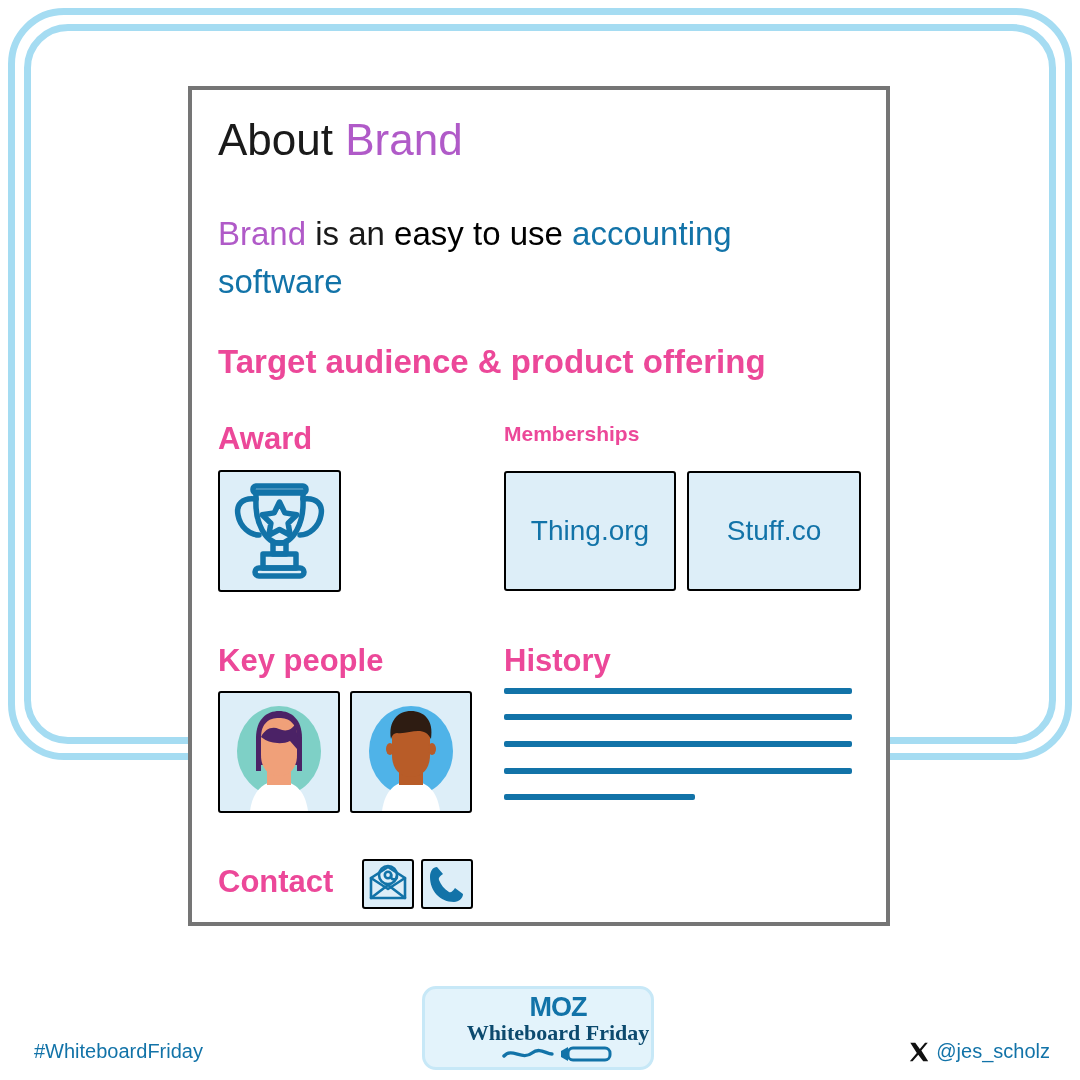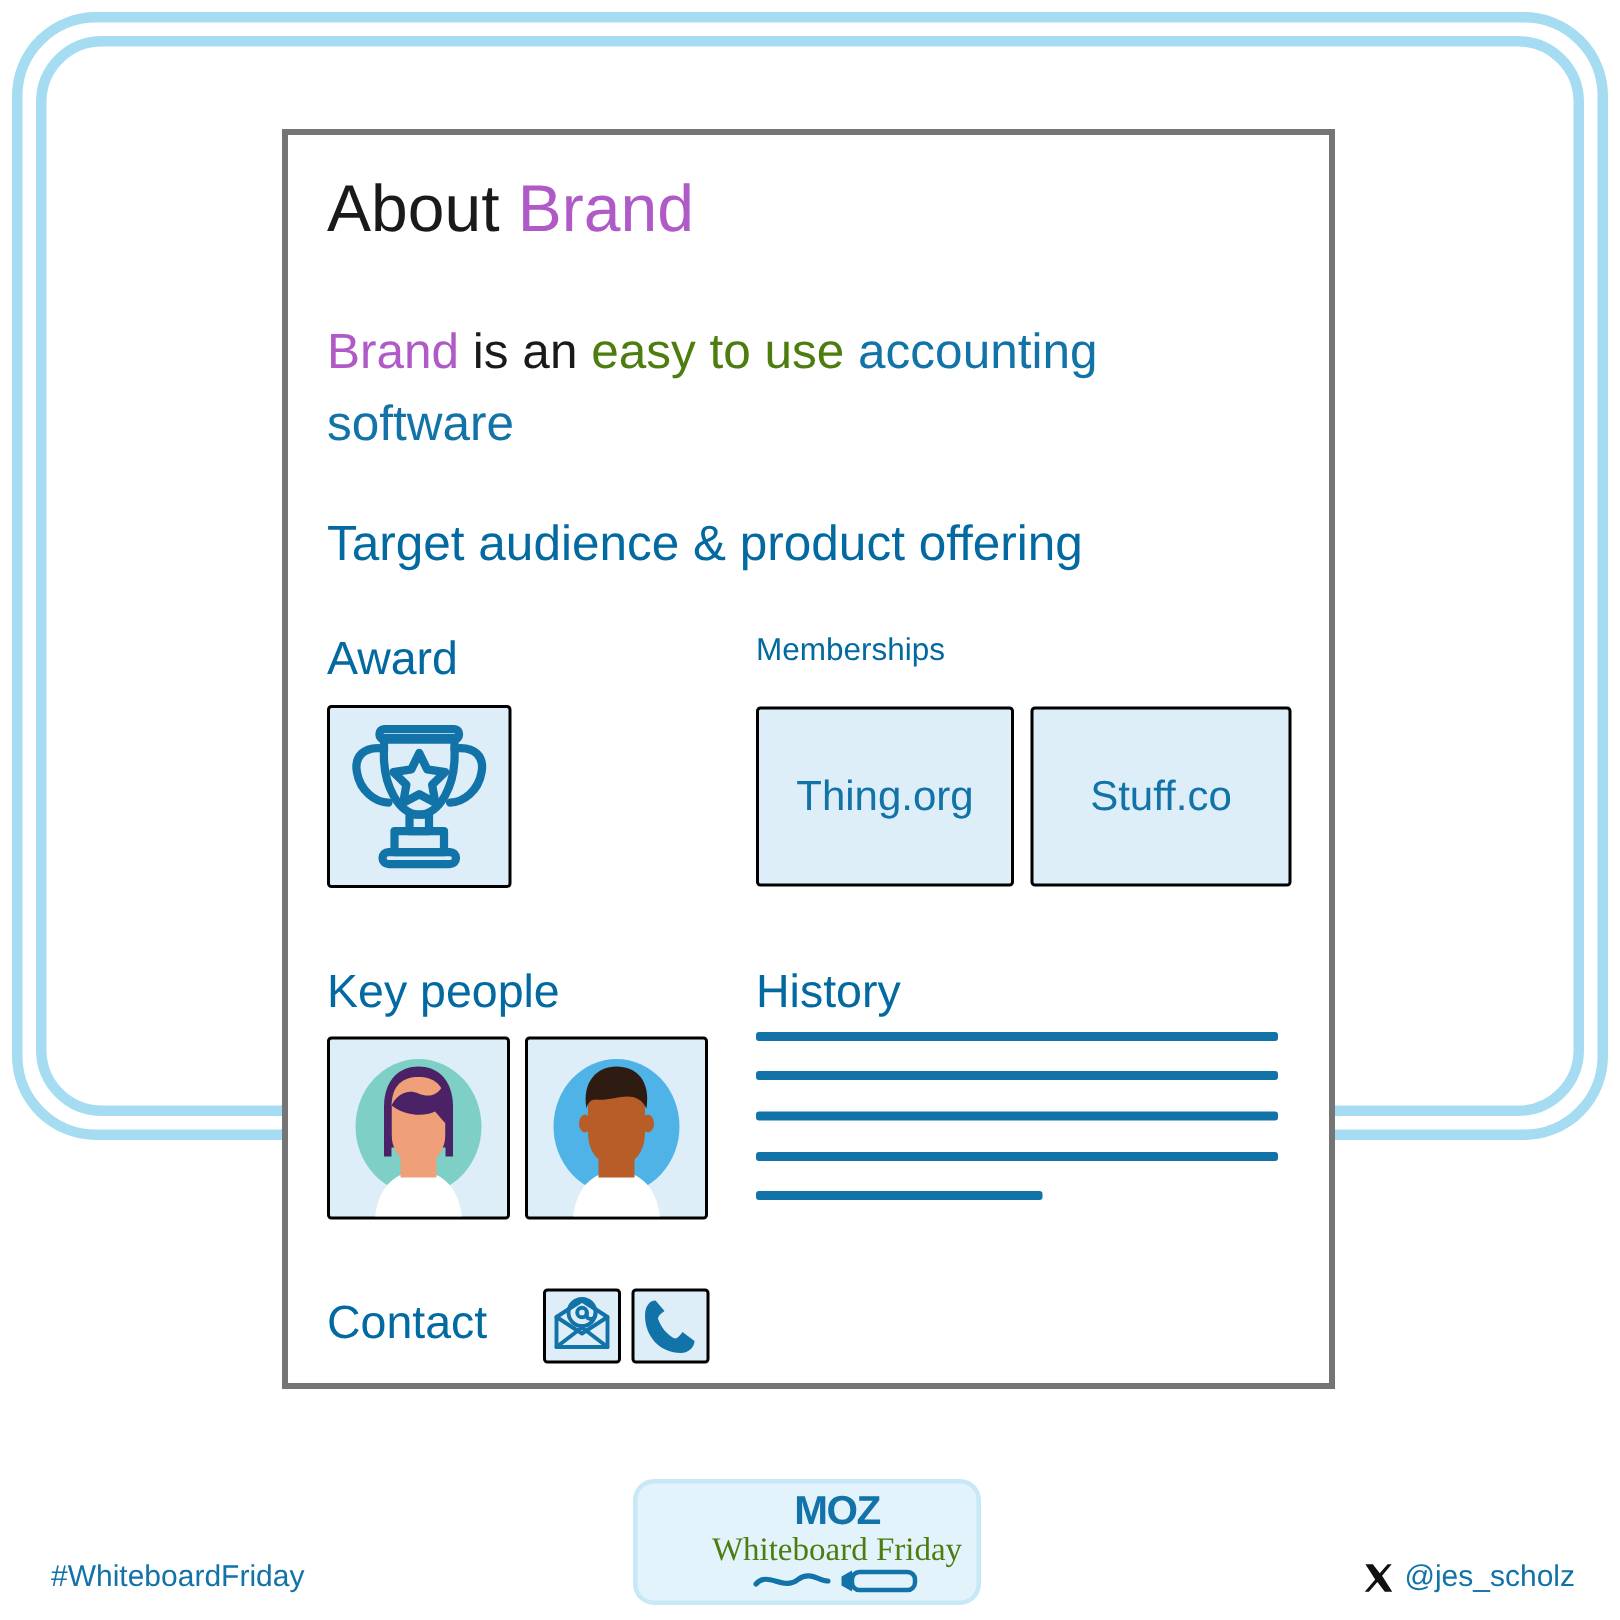--- a/index.html
+++ b/index.html
@@ -43,28 +43,29 @@
     white-space:nowrap;
   }
   .about-title .brand{color:#b05ac8;}
 
   .tagline{
     position:absolute;left:26px;top:120px;width:610px;
     font-size:33px;line-height:1.45;
     color:#1a1a1a;
   }
   .tagline .brand{color:#b05ac8;}
-  .tagline .attr{color:#4d7c0f;text-align:center;}
+  .tagline .attr{color:#000000;text-align:center;}
   .tagline .cat{color:#1273a8;}
 
   .section-purple{
-    color:#0369a1;
+    color:#ec4899;
     position:absolute;
     line-height:1;
     white-space:nowrap;
+    font-weight:bold;
   }
   .target-line{left:26px;top:255px;font-size:33px;}
   .lbl-award{left:26px;top:333px;font-size:31px;}
   .lbl-memberships{left:312px;top:333px;font-size:21px;}
   .lbl-keypeople{left:26px;top:555px;font-size:31px;}
   .lbl-history{left:312px;top:555px;font-size:31px;}
   .lbl-contact{left:26px;top:776px;font-size:31px;}
 
   
   .card{
@@ -121,21 +122,21 @@
     z-index:5;
     padding-left:40px;
   }
   .moz-word{
     font-family:"Liberation Sans", sans-serif;
     font-weight:bold;font-size:27px;letter-spacing:-1px;
     color:#1273a8;line-height:1;
   }
   .moz-sub{
     font-family:"Liberation Serif", serif;
-    font-size:22px;color:#4d7c0f;line-height:1;font-weight:normal;
+    font-size:22px;color:#0c4a6e;line-height:1;font-weight:bold;
   }
 </style>
 </head>
 <body>
 
 <div id="stage">
 
   <div class="frame-outer"></div>
   <div class="frame-inner"></div>
 

